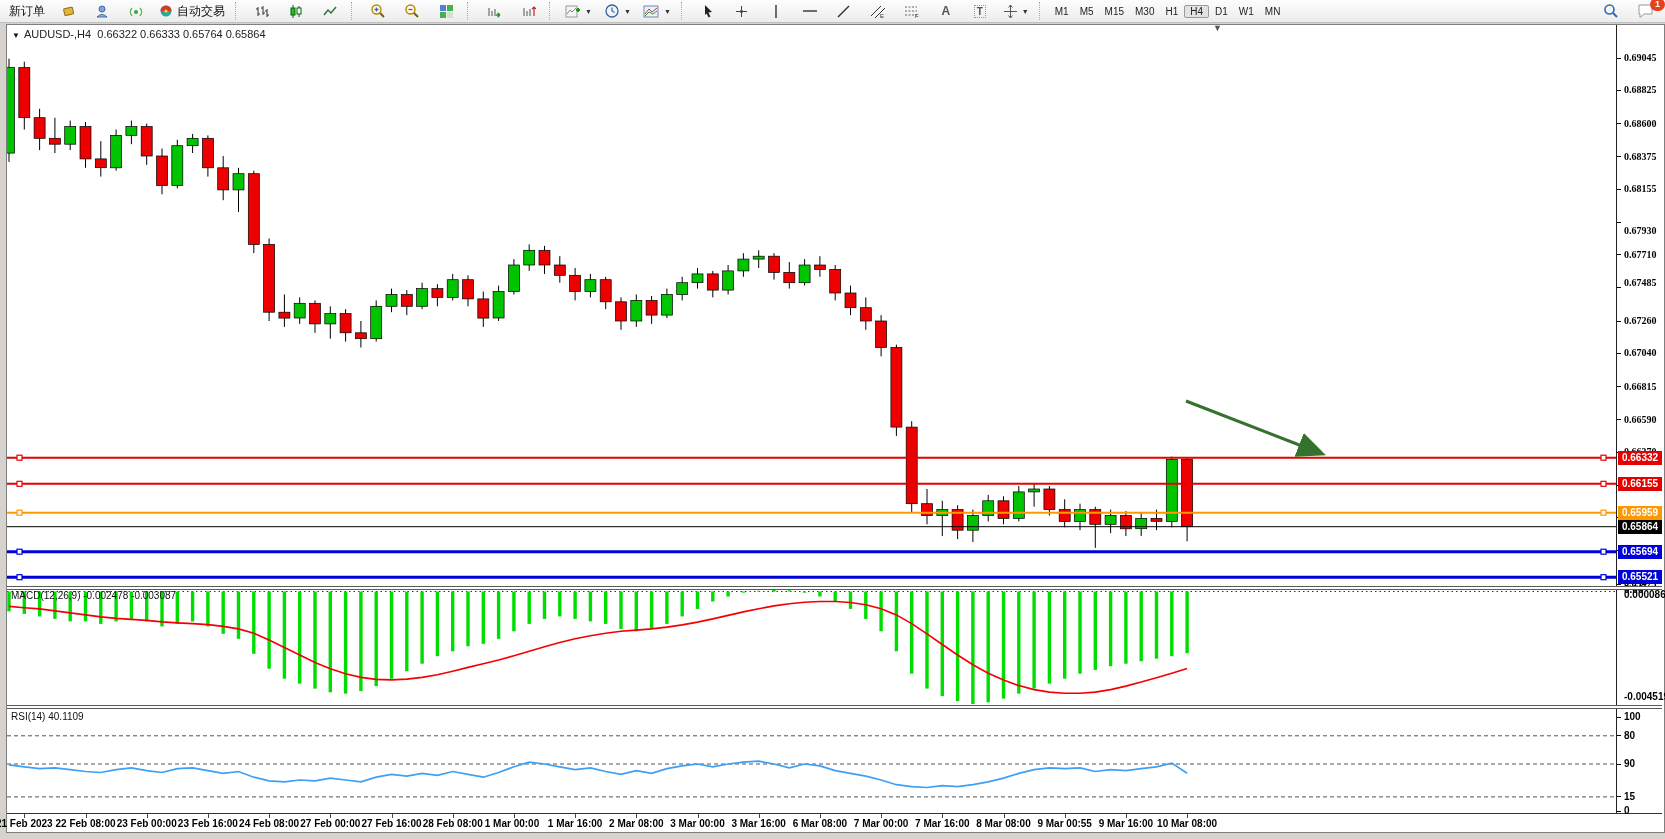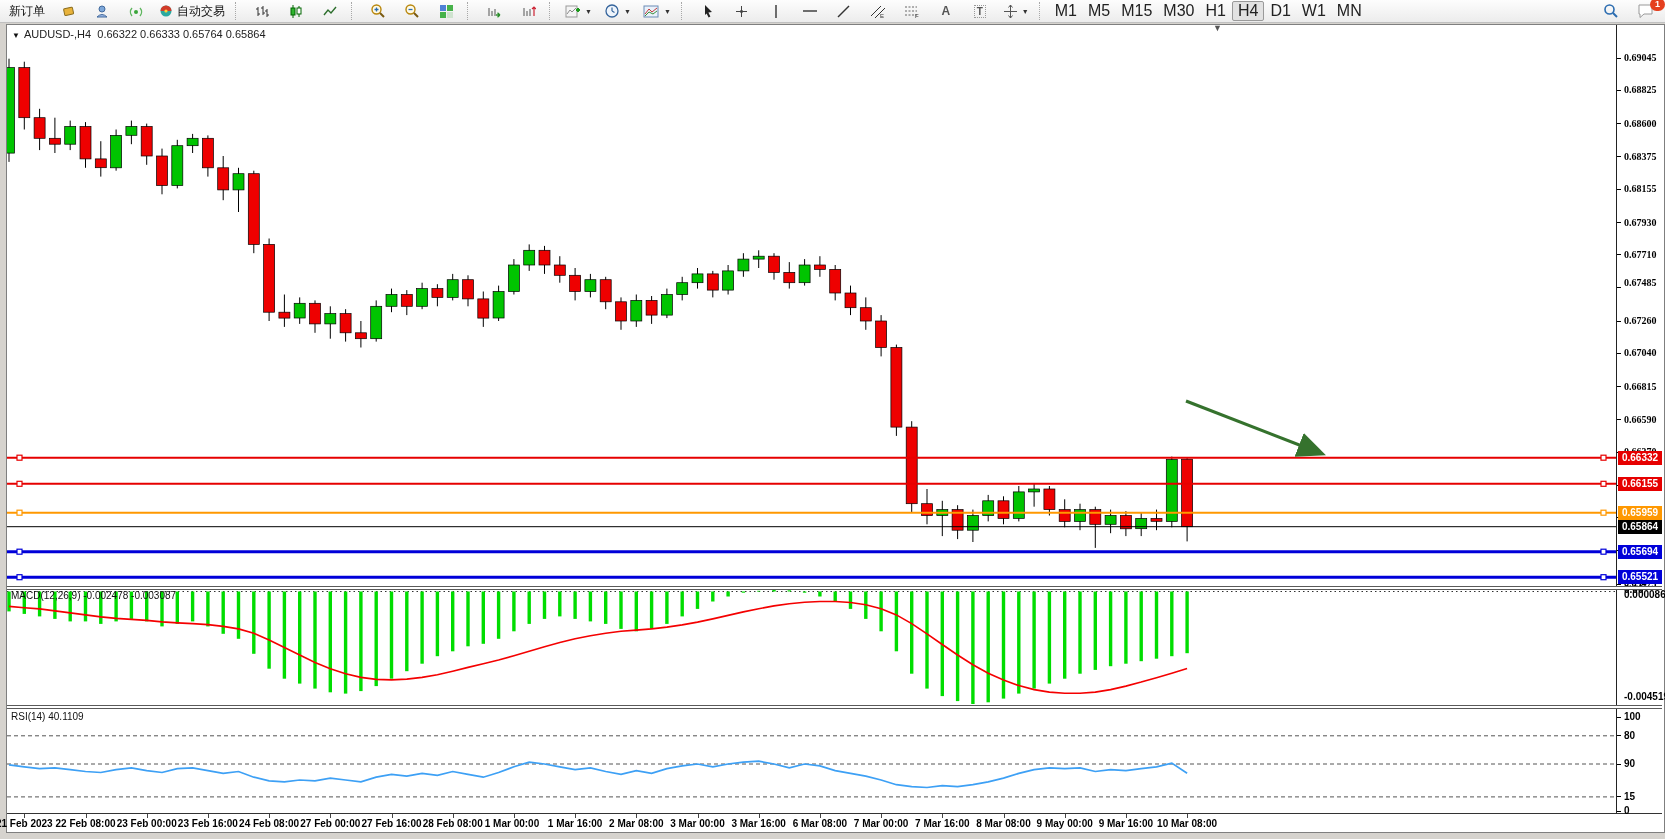--- a/index.html
+++ b/index.html
@@ -3,21 +3,21 @@
 <meta charset="utf-8">
 <style>
   html,body{margin:0;padding:0;background:#d6d3ce;font-family:"Liberation Sans",sans-serif;}
   #app{position:relative;width:1665px;height:839px;background:#d6d3ce;overflow:hidden;}
   
   #toolbar{position:absolute;left:0;top:0;width:1665px;height:23px;background:linear-gradient(#fdfdfd,#ececec);
     border-bottom:1px solid #c0c0c0;display:flex;align-items:center;padding:0 4px;box-sizing:border-box;gap:2px;}
   .tbtn{height:20px;min-width:22px;display:flex;align-items:center;justify-content:center;gap:3px;
     padding:0 4px;border:1px solid transparent;border-radius:2px;cursor:default;font-size:12px;color:#111;}
   .tsep{width:5px;height:18px;border-left:1px dotted #a8a8a8;margin:0 3px;}
-  .tflabel{font-size:16px;color:#222;padding:0 5px;}
+  .tflabel{font-size:10px;color:#222;padding:0 5px;}
   .tf-active{border:1px solid #9a9a9a;background:#e2e2e2;border-radius:2px;}
   .caret{font-size:7px;color:#333;margin-left:1px;}
   .tspacer{flex:1;}
   .chatwrap{position:relative;}
   .chatbadge{position:absolute;top:-3px;right:-5px;background:#e5401f;color:#fff;font-size:9px;font-weight:700;
     border-radius:8px;min-width:13px;height:13px;line-height:13px;text-align:center;padding:0 1px;}
   
   #chartwin{position:absolute;left:6px;top:24px;width:1657px;height:807px;background:#fff;border:1px solid #7f7f7f;}
   #title{position:absolute;left:5px;top:3px;font-size:11px;color:#222;z-index:30;}
   #title .tri{font-size:8px;color:#111;margin-right:4px;}
@@ -582,21 +582,21 @@
         <div class="ptick" style="top:27.0px">0.69045</div>
         <div class="pdash" style="top:64.9px"></div>
         <div class="ptick" style="top:59.4px">0.68825</div>
         <div class="pdash" style="top:98.1px"></div>
         <div class="ptick" style="top:92.6px">0.68600</div>
         <div class="pdash" style="top:131.2px"></div>
         <div class="ptick" style="top:125.7px">0.68375</div>
         <div class="pdash" style="top:163.6px"></div>
         <div class="ptick" style="top:158.1px">0.68155</div>
         <div class="pdash" style="top:196.8px"></div>
-        <div class="ptick" style="top:192px">0.67930</div>
+        <div class="ptick" style="top:200px">0.67930</div>
         <div class="pdash" style="top:229.2px"></div>
         <div class="ptick" style="top:223.7px">0.67710</div>
         <div class="pdash" style="top:262.4px"></div>
         <div class="ptick" style="top:252px">0.67485</div>
         <div class="pdash" style="top:295.5px"></div>
         <div class="ptick" style="top:290.0px">0.67260</div>
         <div class="pdash" style="top:327.9px"></div>
         <div class="ptick" style="top:322.4px">0.67040</div>
         <div class="pdash" style="top:361.1px"></div>
         <div class="ptick" style="top:355.6px">0.66815</div>
@@ -661,20 +661,20 @@
         <div class="tlabel" style="left:751.7px">3 Mar 16:00</div>
         <div class="tmark" style="left:812.9px"></div>
         <div class="tlabel" style="left:812.9px">6 Mar 08:00</div>
         <div class="tmark" style="left:874.1px"></div>
         <div class="tlabel" style="left:874.1px">7 Mar 00:00</div>
         <div class="tmark" style="left:935.3px"></div>
         <div class="tlabel" style="left:935.3px">7 Mar 16:00</div>
         <div class="tmark" style="left:996.5px"></div>
         <div class="tlabel" style="left:996.5px">8 Mar 08:00</div>
         <div class="tmark" style="left:1057.7px"></div>
-        <div class="tlabel" style="left:1057.7px">9 May 00:00</div>
+        <div class="tlabel" style="left:1057.7px">9 Mar 00:55</div>
         <div class="tmark" style="left:1118.9px"></div>
         <div class="tlabel" style="left:1118.9px">9 Mar 16:00</div>
         <div class="tmark" style="left:1180.1px"></div>
         <div class="tlabel" style="left:1180.1px">10 Mar 08:00</div>
       </div>
   </div>
 </div>
 
 </body></html>

